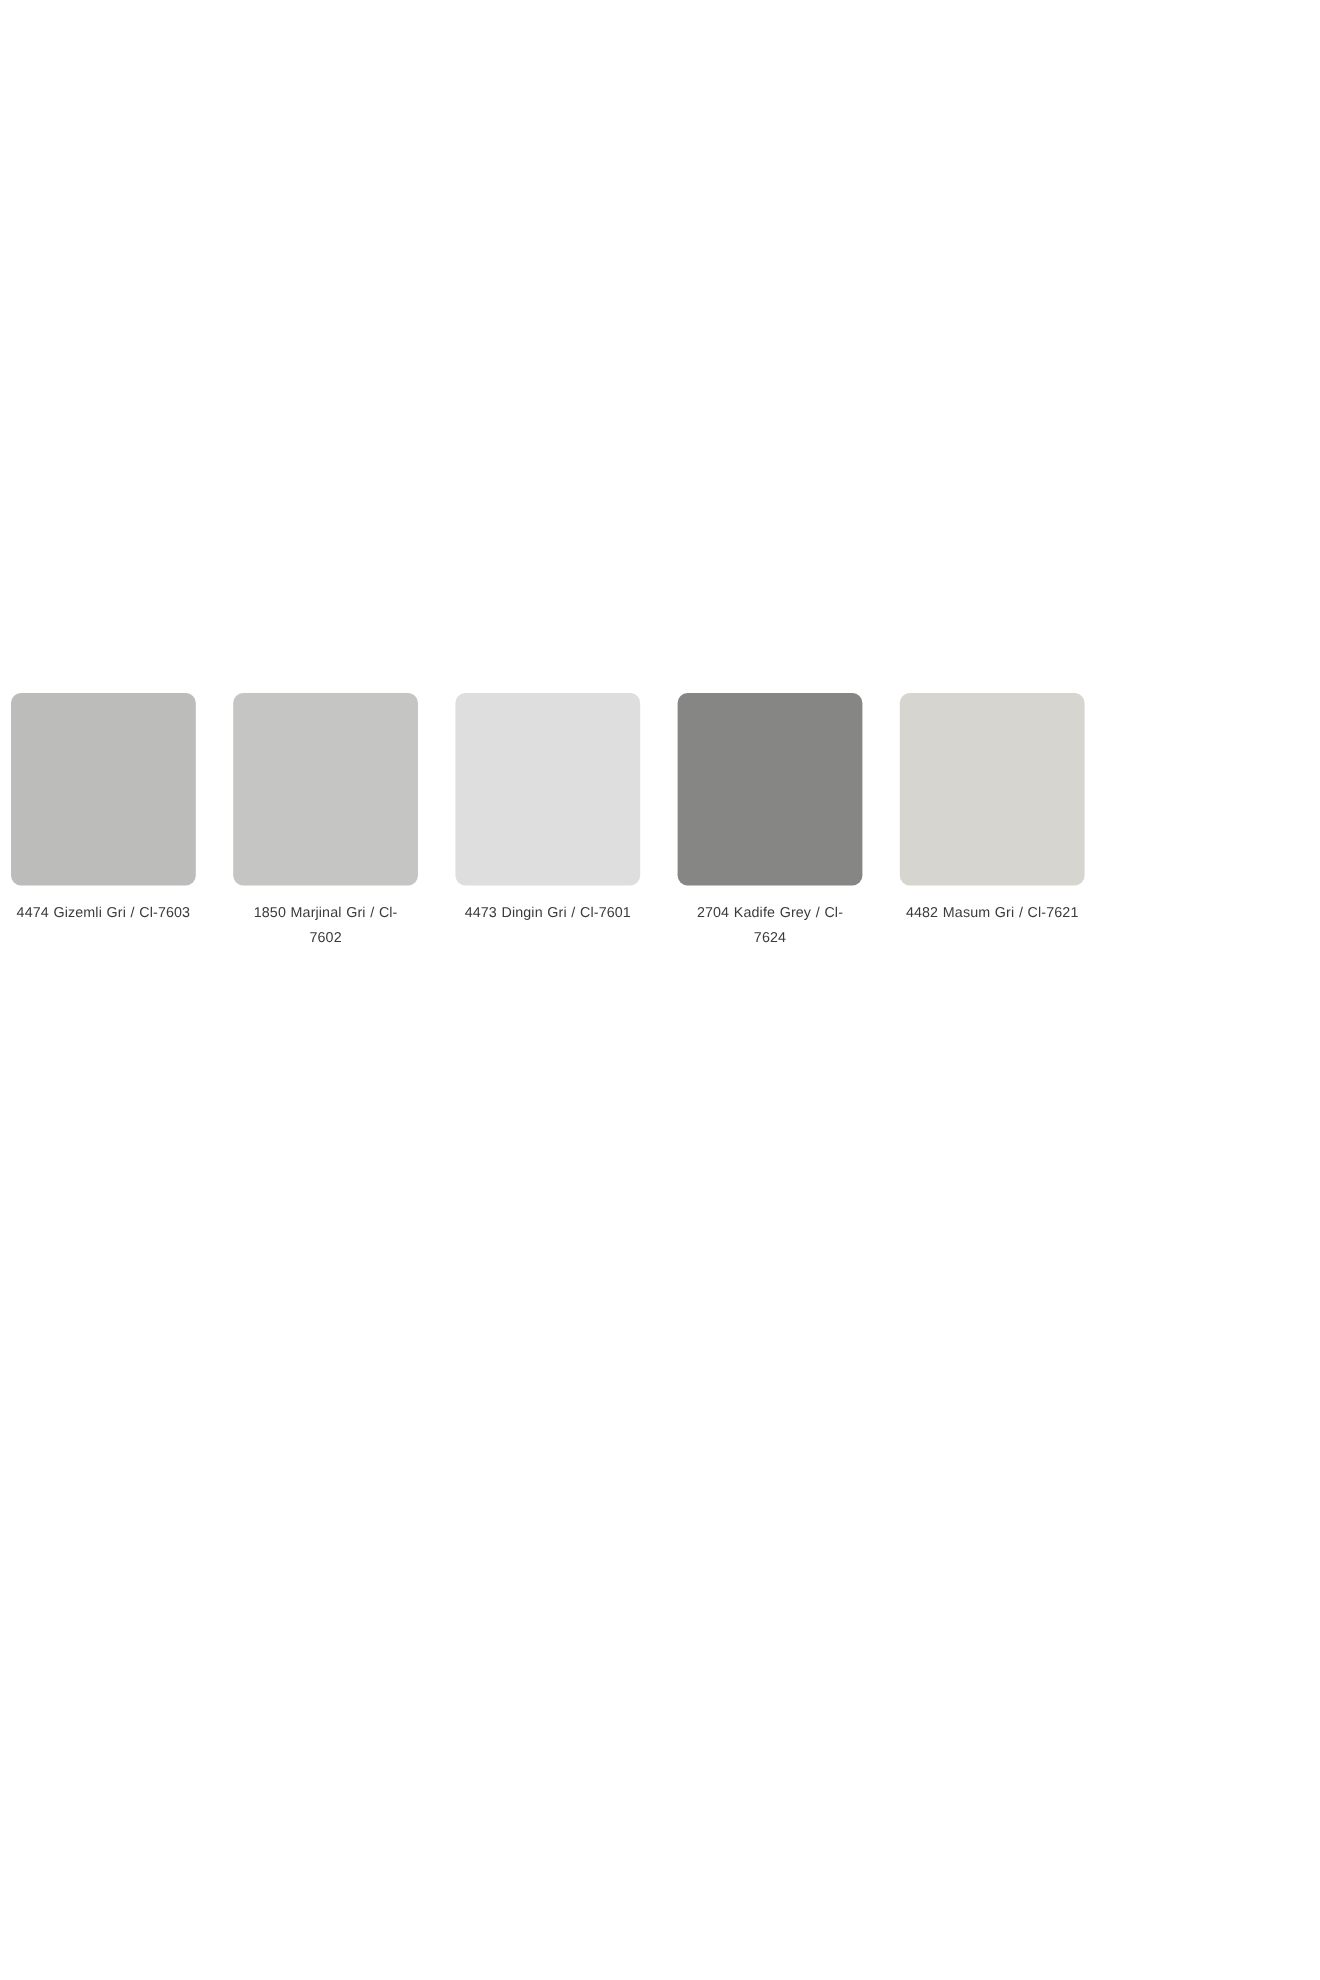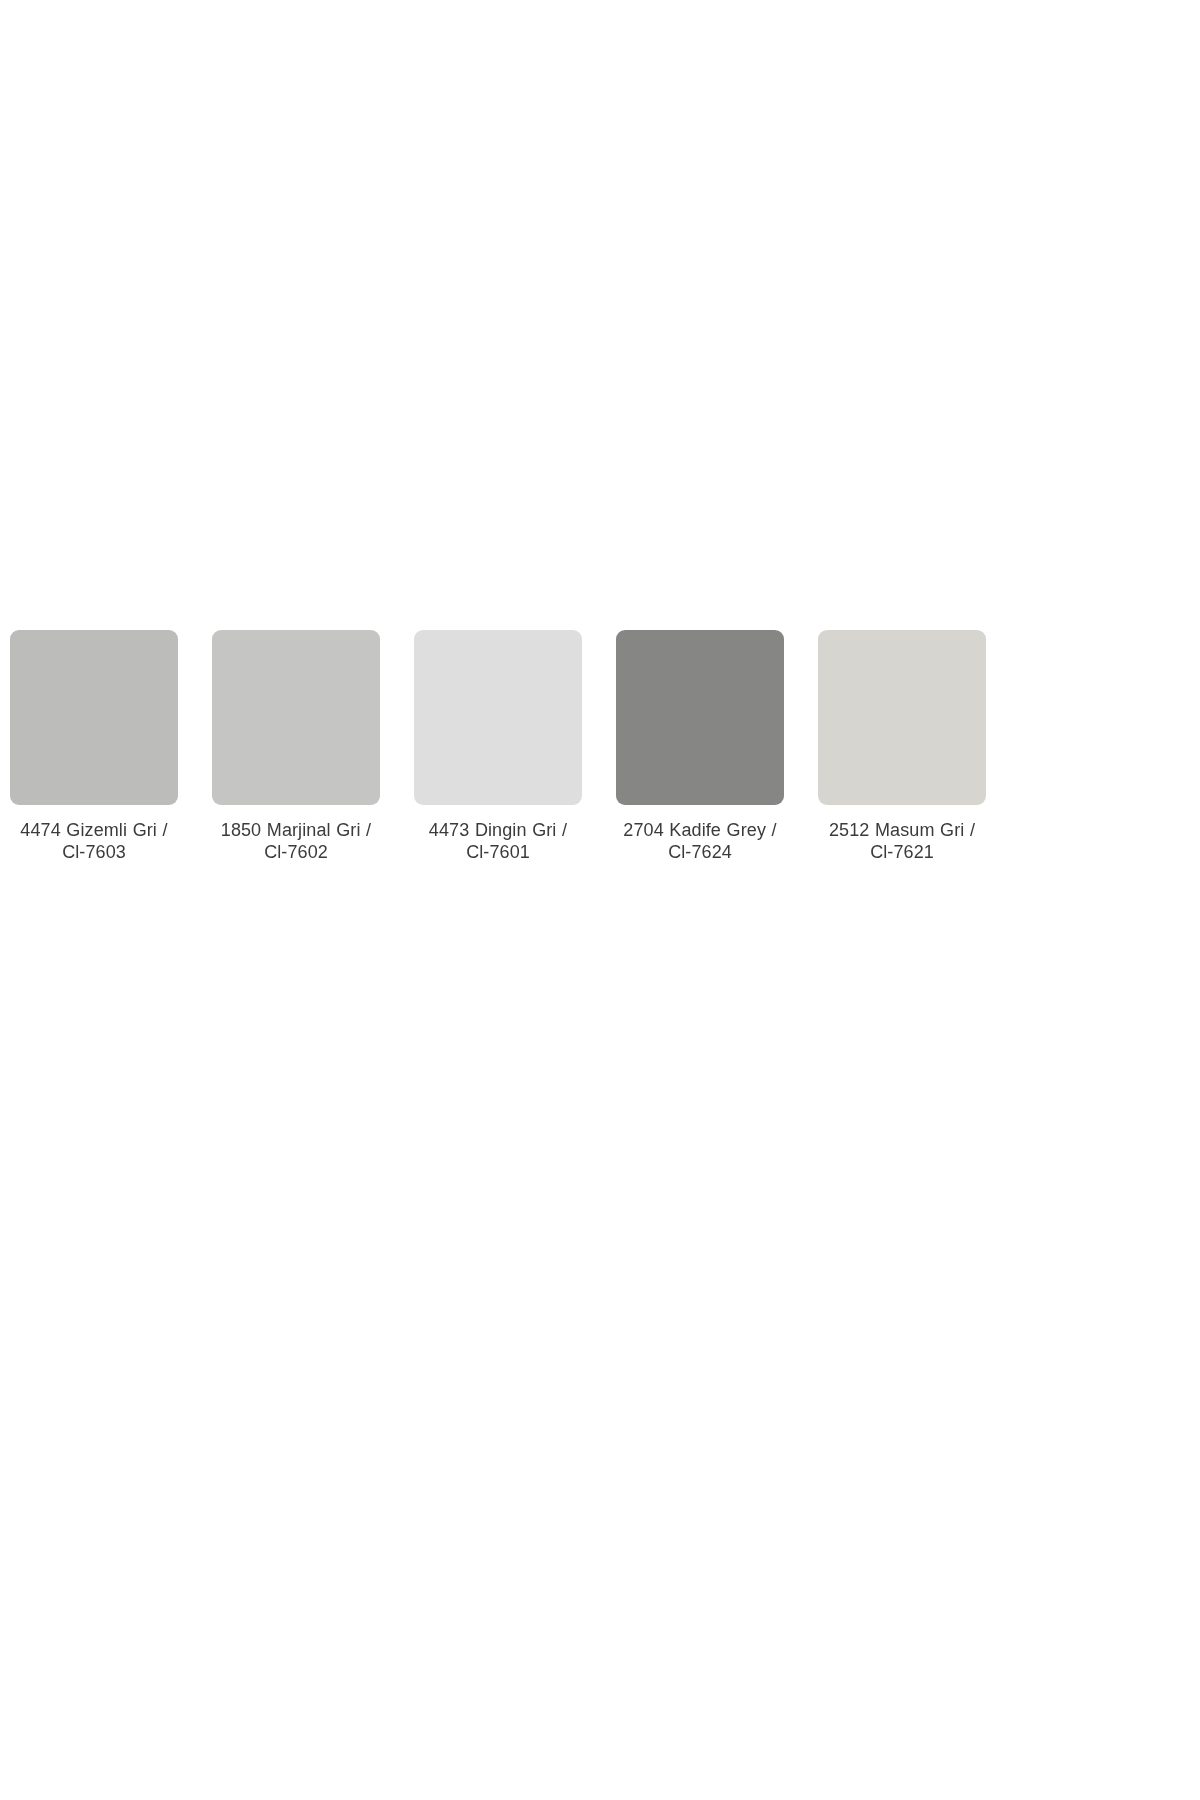--- a/index.html
+++ b/index.html
@@ -49,21 +49,21 @@
     width: 168px;
     height: 175px;
     border-radius: 9px;
     display: block;
   }
 
   .swatch-label {
     margin-top: 14px;
     width: 158px;
     text-align: center;
-    font-size: 18px;
+    font-size: 13px;
     line-height: 22px;
     color: #3b3b3b;
     letter-spacing: 0.1px;
     word-spacing: 0.5px;
   }
 </style>
 </head>
 <body>
 
 <div class="page">
@@ -79,16 +79,16 @@
       <div class="swatch-card">
         <div class="swatch-chip" style="background-color: rgb(221, 222, 221);"></div>
         <div class="swatch-label">4473 Dingin Gri / Cl-7601</div>
       </div>
       <div class="swatch-card">
         <div class="swatch-chip" style="background-color: rgb(134, 134, 132);"></div>
         <div class="swatch-label">2704 Kadife Grey / Cl-7624</div>
       </div>
       <div class="swatch-card">
         <div class="swatch-chip" style="background-color: rgb(214, 213, 208);"></div>
-        <div class="swatch-label">2512 Masum Gri / Cl-7621</div>
+        <div class="swatch-label">4482 Masum Gri / Cl-7621</div>
       </div>
     </div>
 </div>
 
 </body></html>

